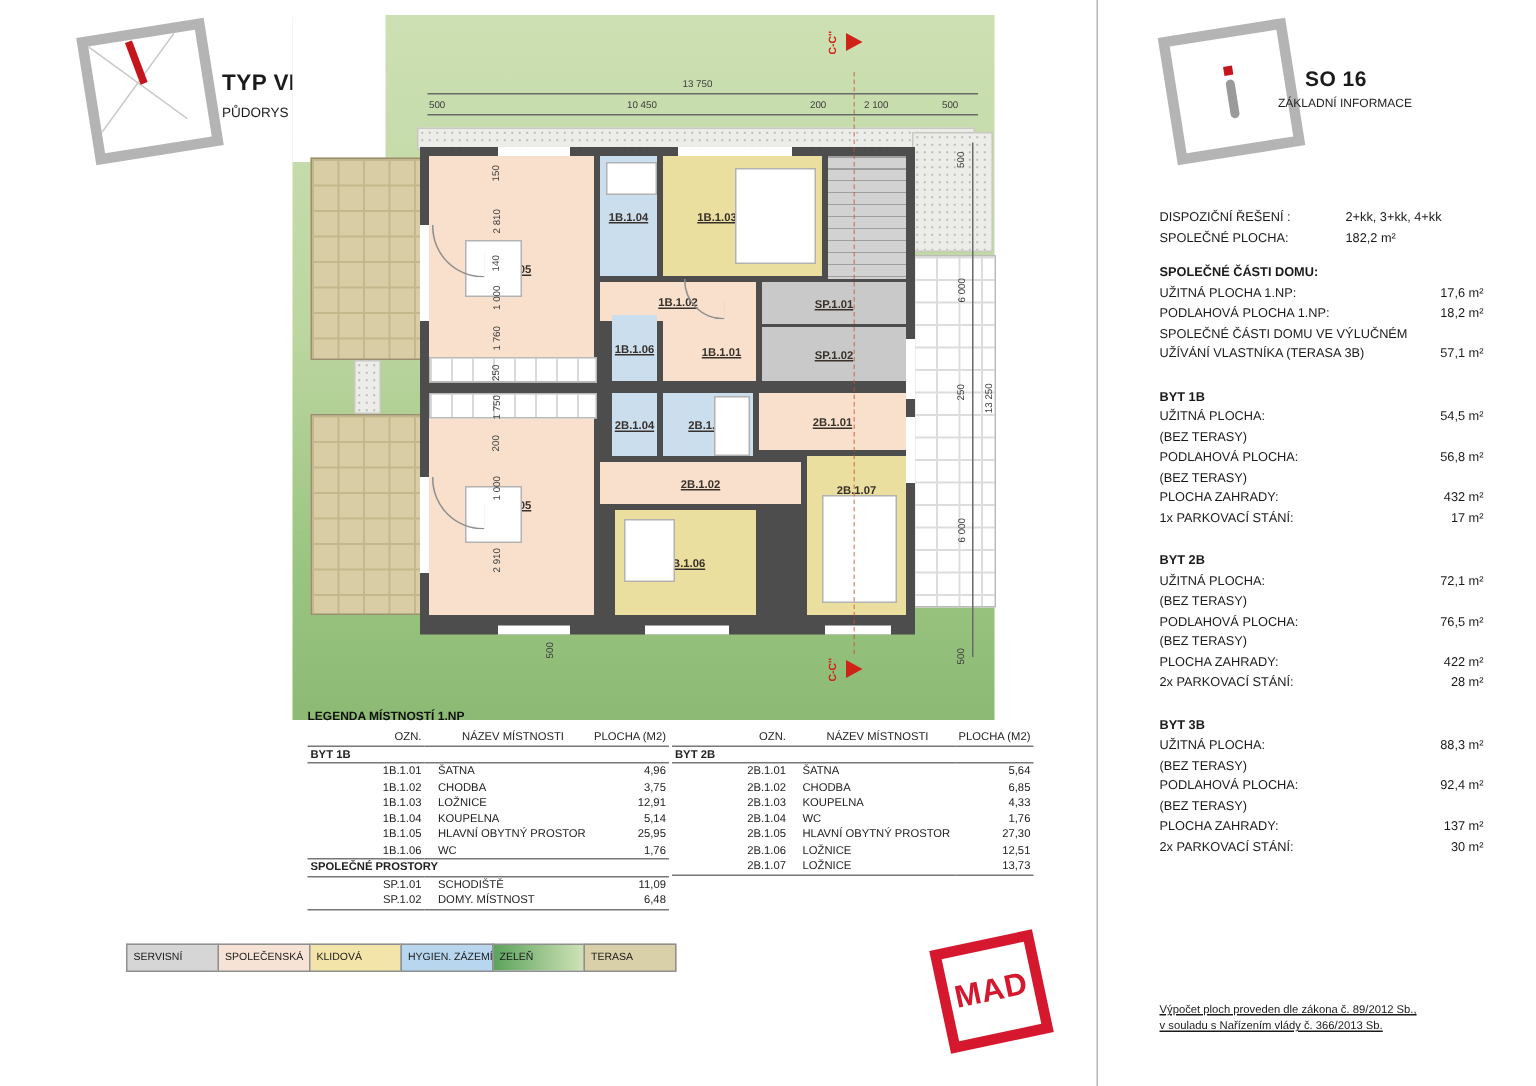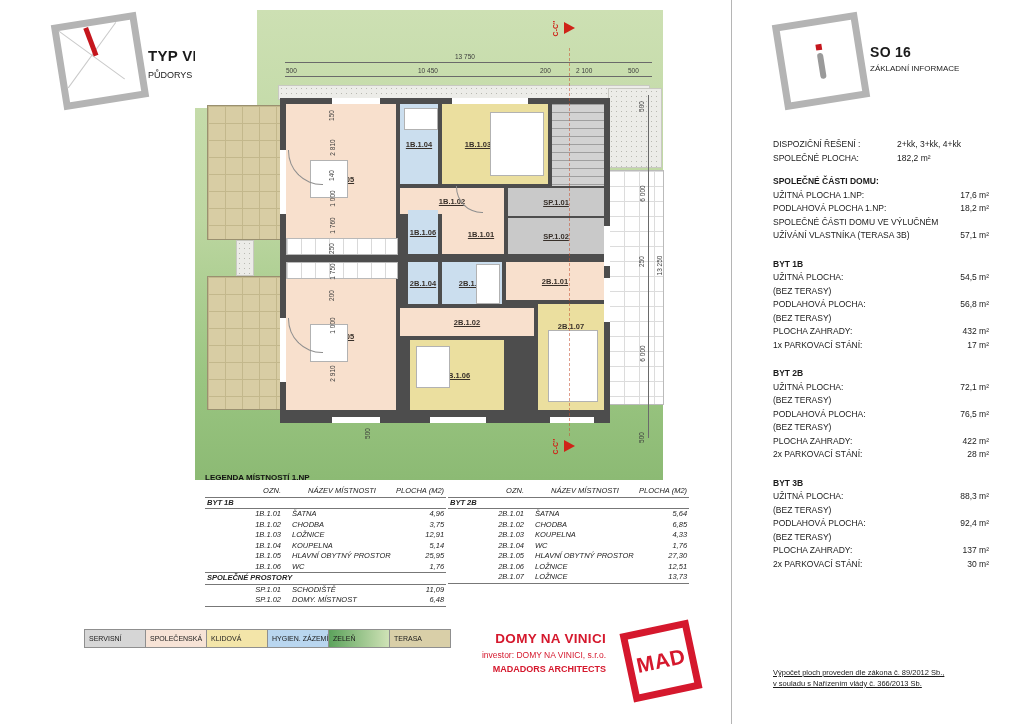--- a/index.html
+++ b/index.html
@@ -35,21 +35,21 @@
   .arc{position:absolute;border:1px solid #8e8e8e;border-top:none;border-right:none;background:transparent;}
   .dim{position:absolute;font-size:6.5px;color:#3c3c3c;white-space:nowrap;}
   .dimv{transform:rotate(-90deg);transform-origin:center center;}
   .dimline{position:absolute;background:#6a6a6a;}
   .secmark{position:absolute;color:#cf2318;font-size:7px;font-weight:bold;}
   .sectext{display:inline-block;transform:rotate(-90deg);transform-origin:center;}
   .tri-right{width:0;height:0;border-top:6px solid transparent;border-bottom:6px solid transparent;border-left:11px solid #cf2318;}
   .secline{position:absolute;border-left:1px dashed rgba(196,80,48,.55);}
   
   .lt-title{font-size:8px;font-weight:bold;color:#111;}
-  table.ltab{border-collapse:collapse;font-size:7.5px;color:#222;font-style:italic;}
+  table.ltab{border-collapse:collapse;font-size:7.5px;color:#222;}
   table.ltab td{padding:0 2px;height:10.5px;line-height:10.5px;white-space:nowrap;}
   .c1{width:74px;text-align:right;}
   .c2{width:100px;text-align:left;padding-left:9px !important;}
   .c3{width:36px;text-align:right;}
   tr.hdr td{border-bottom:1px solid #777;}
   tr.sec td{font-weight:bold;border-bottom:1px solid #777;}
   tr.last td{border-bottom:1px solid #777;}
   
   .cleg{display:flex;}
   .cleg-cell{width:62px;height:19px;border:1px solid #8f8f8f;margin-left:-1px;
@@ -336,41 +336,36 @@
         <span>HYGIEN. ZÁZEMÍ</span>
       </div>
     <div class="cleg-cell" style="background: linear-gradient(90deg, rgb(92, 163, 92), rgb(207, 226, 182));">
         <span>ZELEŇ</span>
       </div>
     <div class="cleg-cell" style="background: rgb(217, 207, 168);">
         <span>TERASA</span>
       </div>
   </div>
 
-  <div class="abs brand" style="left:440px;top:631px;width:166px;">
-    <div class="b1">DOMY NA VINICI</div>
-    <div class="b2">investor: DOMY NA VINICI, s.r.o.</div>
-    <div class="b3">MADADORS ARCHITECTS</div>
-  </div>
   <div class="abs" style="left:626px;top:626px;">
     <div class="mad-logo">
         <span>MAD</span>
       </div>
   </div>
 
   <div class="divider"></div>
 
   <div class="abs" style="left:778px;top:18px;">
     <div class="tilt-logo" style="display:flex;flex-direction:column;align-items:center;justify-content:center;">
       <div class="ilogo-dot"></div>
       <div class="ilogo-stem"></div>
     </div>
   </div>
   <div class="abs sheet-title" style="left:870px;top:44px;font-size:14px;">SO 16</div>
-  <div class="abs" style="left:870px;top:64px;font-size:8px;">ZÁKLADNÍ INFORMACE</div>
+  <div class="abs" style="left:852px;top:64px;font-size:8px;">ZÁKLADNÍ INFORMACE</div>
 
   <div class="ip" style="top:138px;">
     <div class="ip-grow">
       <span class="lbl">DISPOZIČNÍ ŘEŠENÍ :</span>
       <span>2+kk, 3+kk, 4+kk</span>
     </div>
     <div class="ip-grow">
       <span class="lbl">SPOLEČNÉ PLOCHA:</span>
       <span>182,2 m²</span>
     </div>

